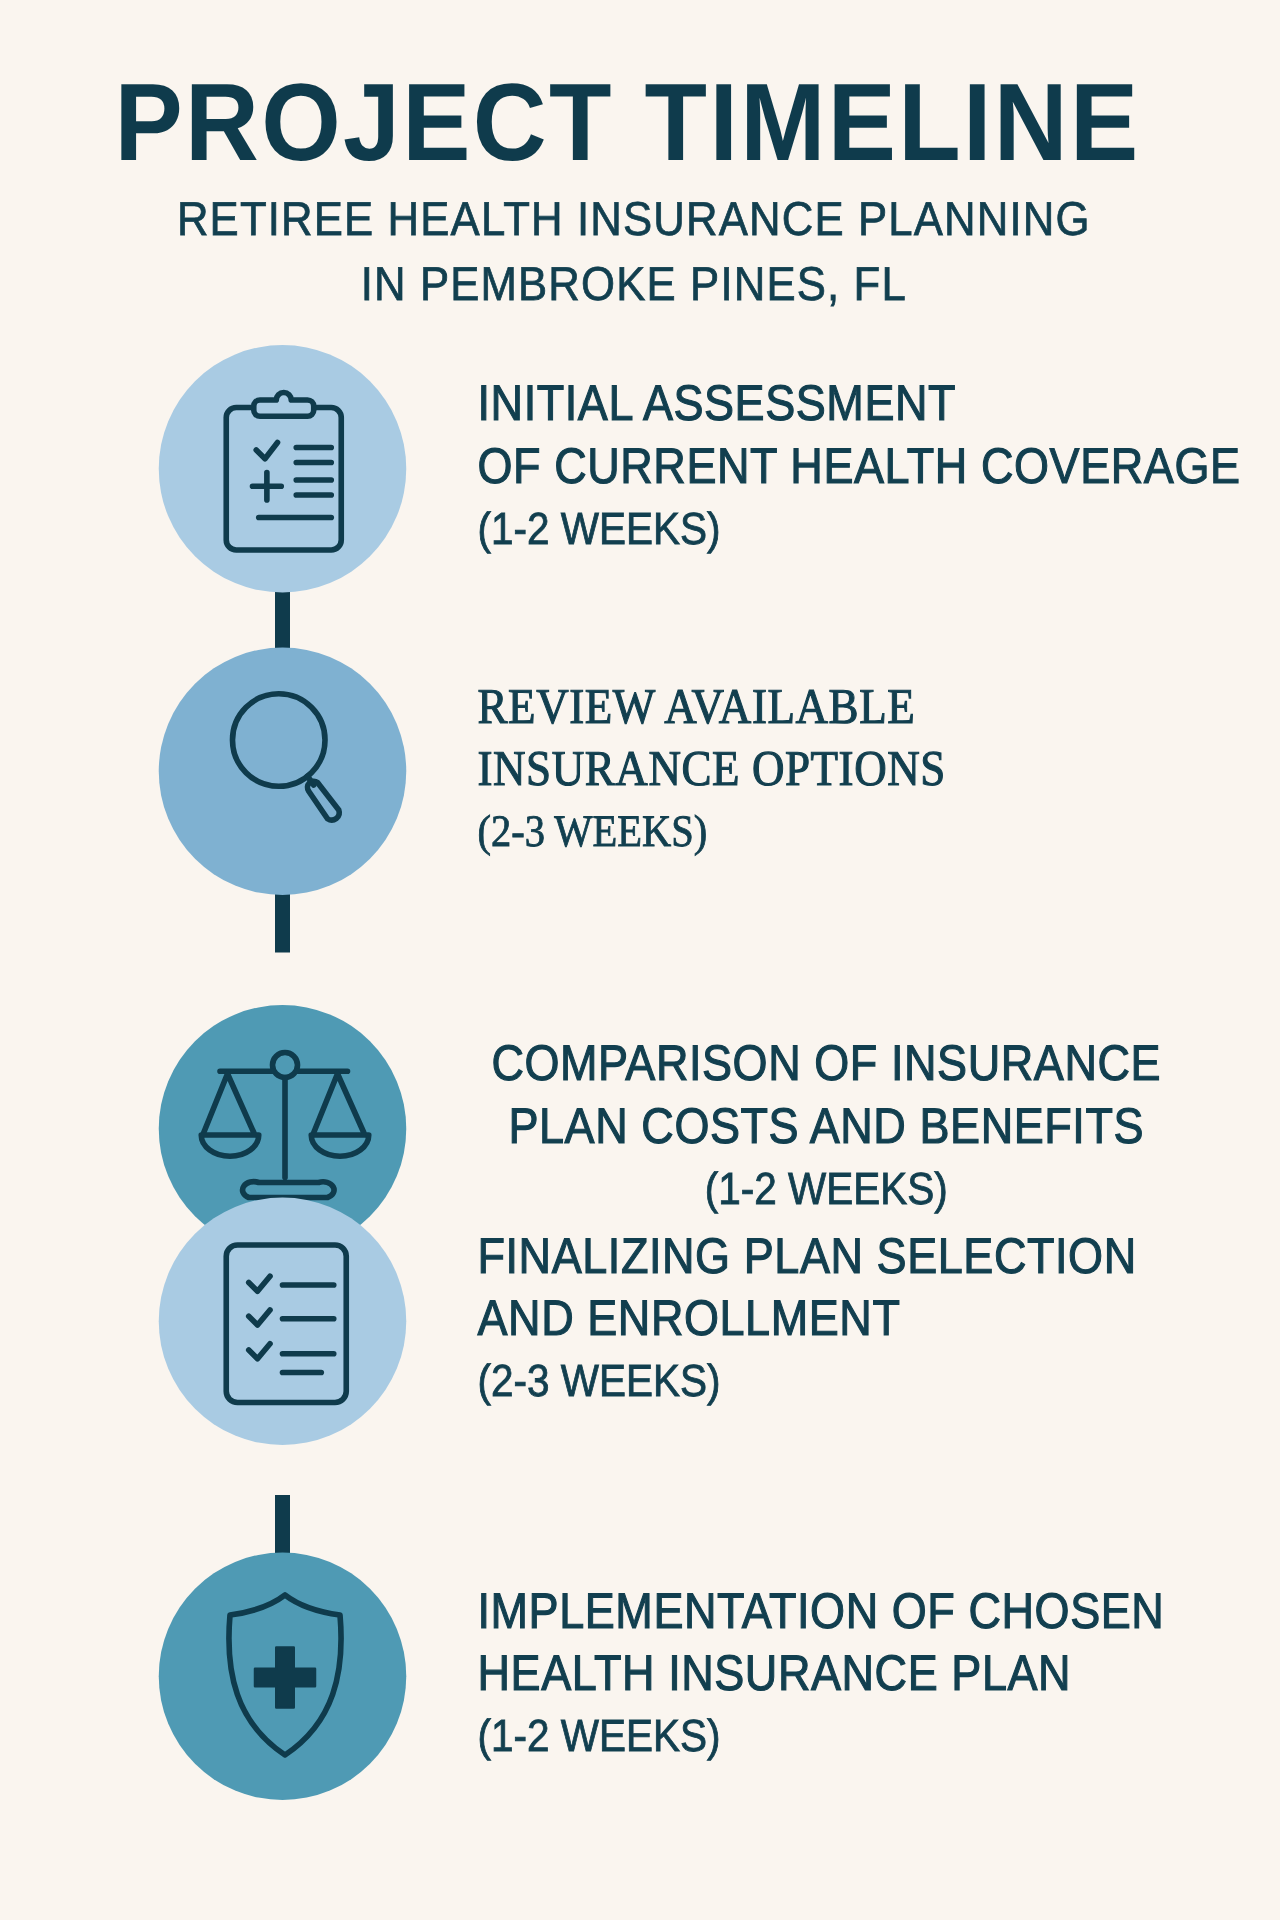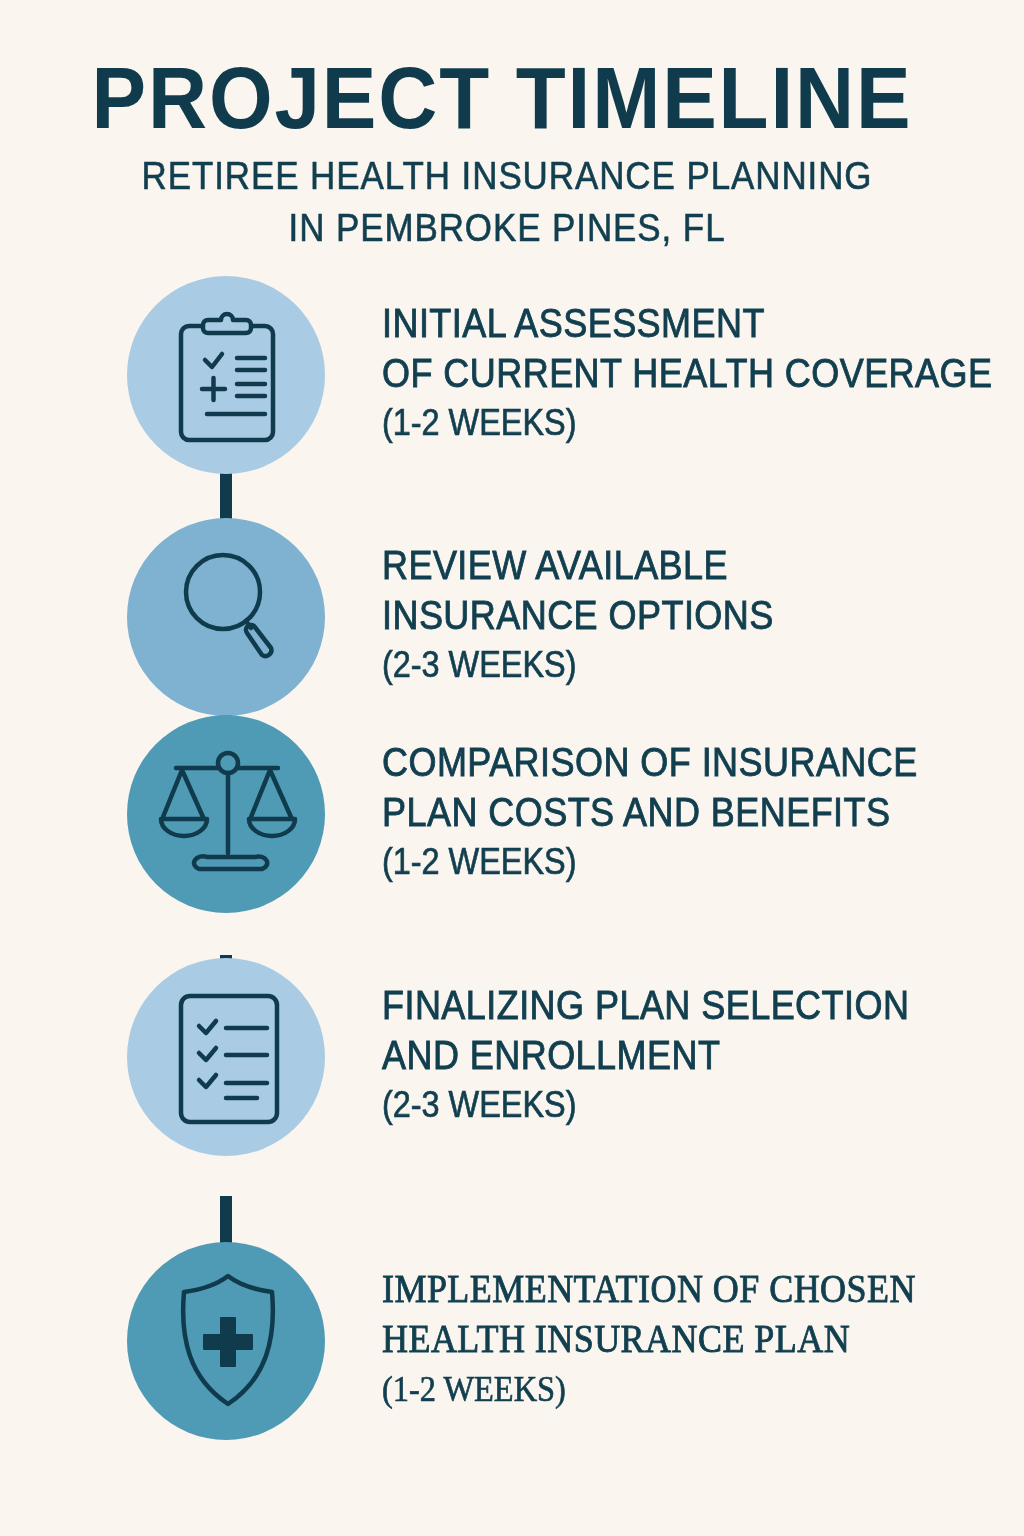--- a/index.html
+++ b/index.html
@@ -125,36 +125,36 @@
       <path d="M80 138 H138"></path>
     </svg>
   </div>
   <div class="text">
     <span class="line">INITIAL ASSESSMENT</span>
     <span class="line">OF CURRENT HEALTH COVERAGE</span>
     <span class="dur">(1-2 WEEKS)</span>
   </div>
 </div>
 
-<div class="step" style="top:518px;">
+<div class="step" style="top:518px;font-family:Liberation Serif, serif;">
   <div class="circle" style="background:#7fb1d1;">
     <svg viewBox="0 0 198 198" fill="none" stroke="#0f3b4c" stroke-width="4.5" stroke-linecap="round" stroke-linejoin="round">
       <circle cx="96" cy="74" r="37"></circle>
       <path d="M119 103 L124 110"></path>
       <path d="M120 115 a5 5 0 0 1 7 -7 L144 130 a6 6 0 0 1 -9 7 Z"></path>
     </svg>
   </div>
   <div class="text">
     <span class="line">REVIEW AVAILABLE</span>
     <span class="line">INSURANCE OPTIONS</span>
     <span class="dur">(2-3 WEEKS)</span>
   </div>
 </div>
 
-<div class="step" style="top:715px;">
+<div class="step" style="top:804px;text-align:center;">
   <div class="circle" style="background:#4f9ab4;">
     <svg viewBox="0 0 198 198" fill="none" stroke="#0f3b4c" stroke-width="4.5" stroke-linecap="round" stroke-linejoin="round">
       <circle cx="101" cy="48" r="10"></circle>
       <path d="M49 53 H91 M111 53 H151"></path>
       <path d="M101 58 V138"></path>
       <path d="M55 55 L36 102 M55 55 L76 102"></path>
       <path d="M34 104 H80 a23 17 0 0 1 -46 0 Z"></path>
       <path d="M143 55 L124 102 M143 55 L164 102"></path>
       <path d="M122 104 H168 a23 17 0 0 1 -46 0 Z"></path>
       <path d="M80 142 H128 a8 6 0 0 1 7 12 H72 a8 6 0 0 1 8 -12 Z"></path>
@@ -180,21 +180,21 @@
       <path d="M99 140 H130"></path>
     </svg>
   </div>
   <div class="text">
     <span class="line">FINALIZING PLAN SELECTION</span>
     <span class="line">AND ENROLLMENT</span>
     <span class="dur">(2-3 WEEKS)</span>
   </div>
 </div>
 
-<div class="step" style="top:1242px;font-family:Liberation Serif, serif;">
+<div class="step" style="top:1242px;">
   <div class="circle" style="background:#4f9ab4;">
     <svg viewBox="0 0 198 198" fill="none" stroke="#0f3b4c" stroke-width="4.5" stroke-linecap="round" stroke-linejoin="round">
       <path d="M101 34 C88 44 72 48 57 50 C53 96 62 136 101 162 C140 136 149 96 145 50 C130 48 114 44 101 34 Z"></path>
       <path d="M94 76 H108 V93 H125 V107 H108 V124 H94 V107 H77 V93 H94 Z" fill="#0f3b4c" stroke-width="2"></path>
     </svg>
   </div>
   <div class="text">
     <span class="line">IMPLEMENTATION OF CHOSEN</span>
     <span class="line">HEALTH INSURANCE PLAN</span>
     <span class="dur">(1-2 WEEKS)</span>

